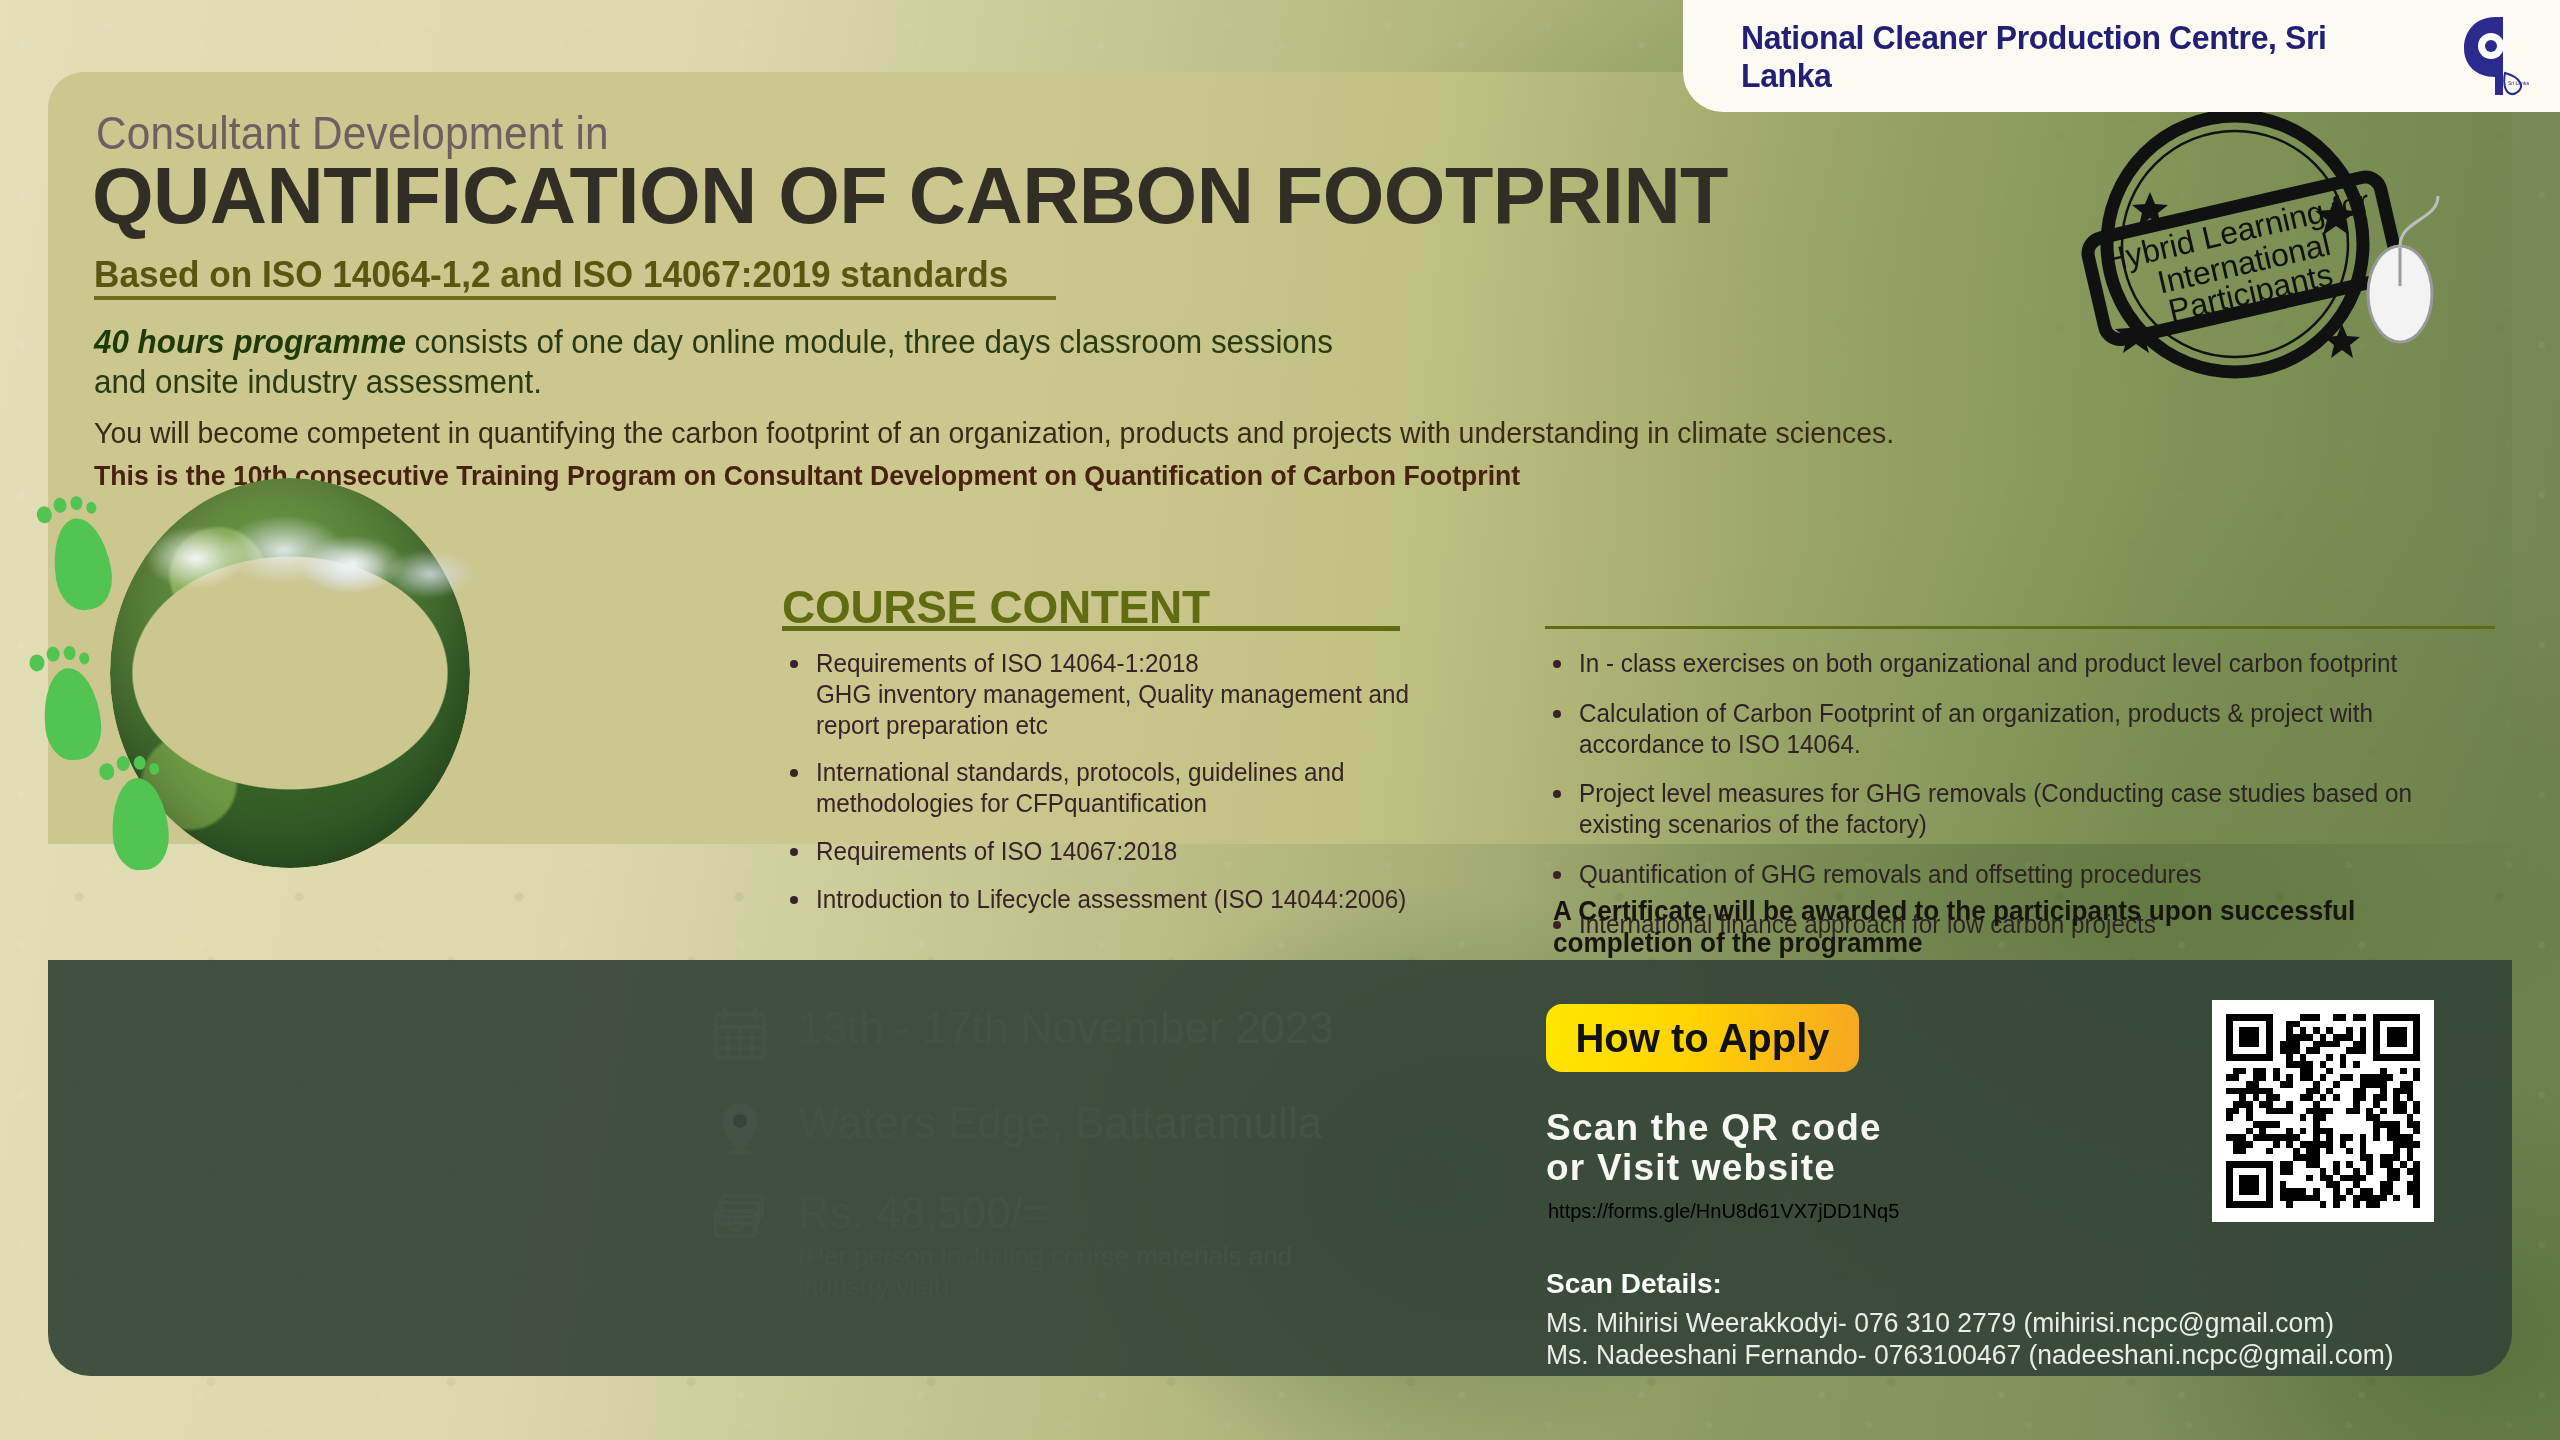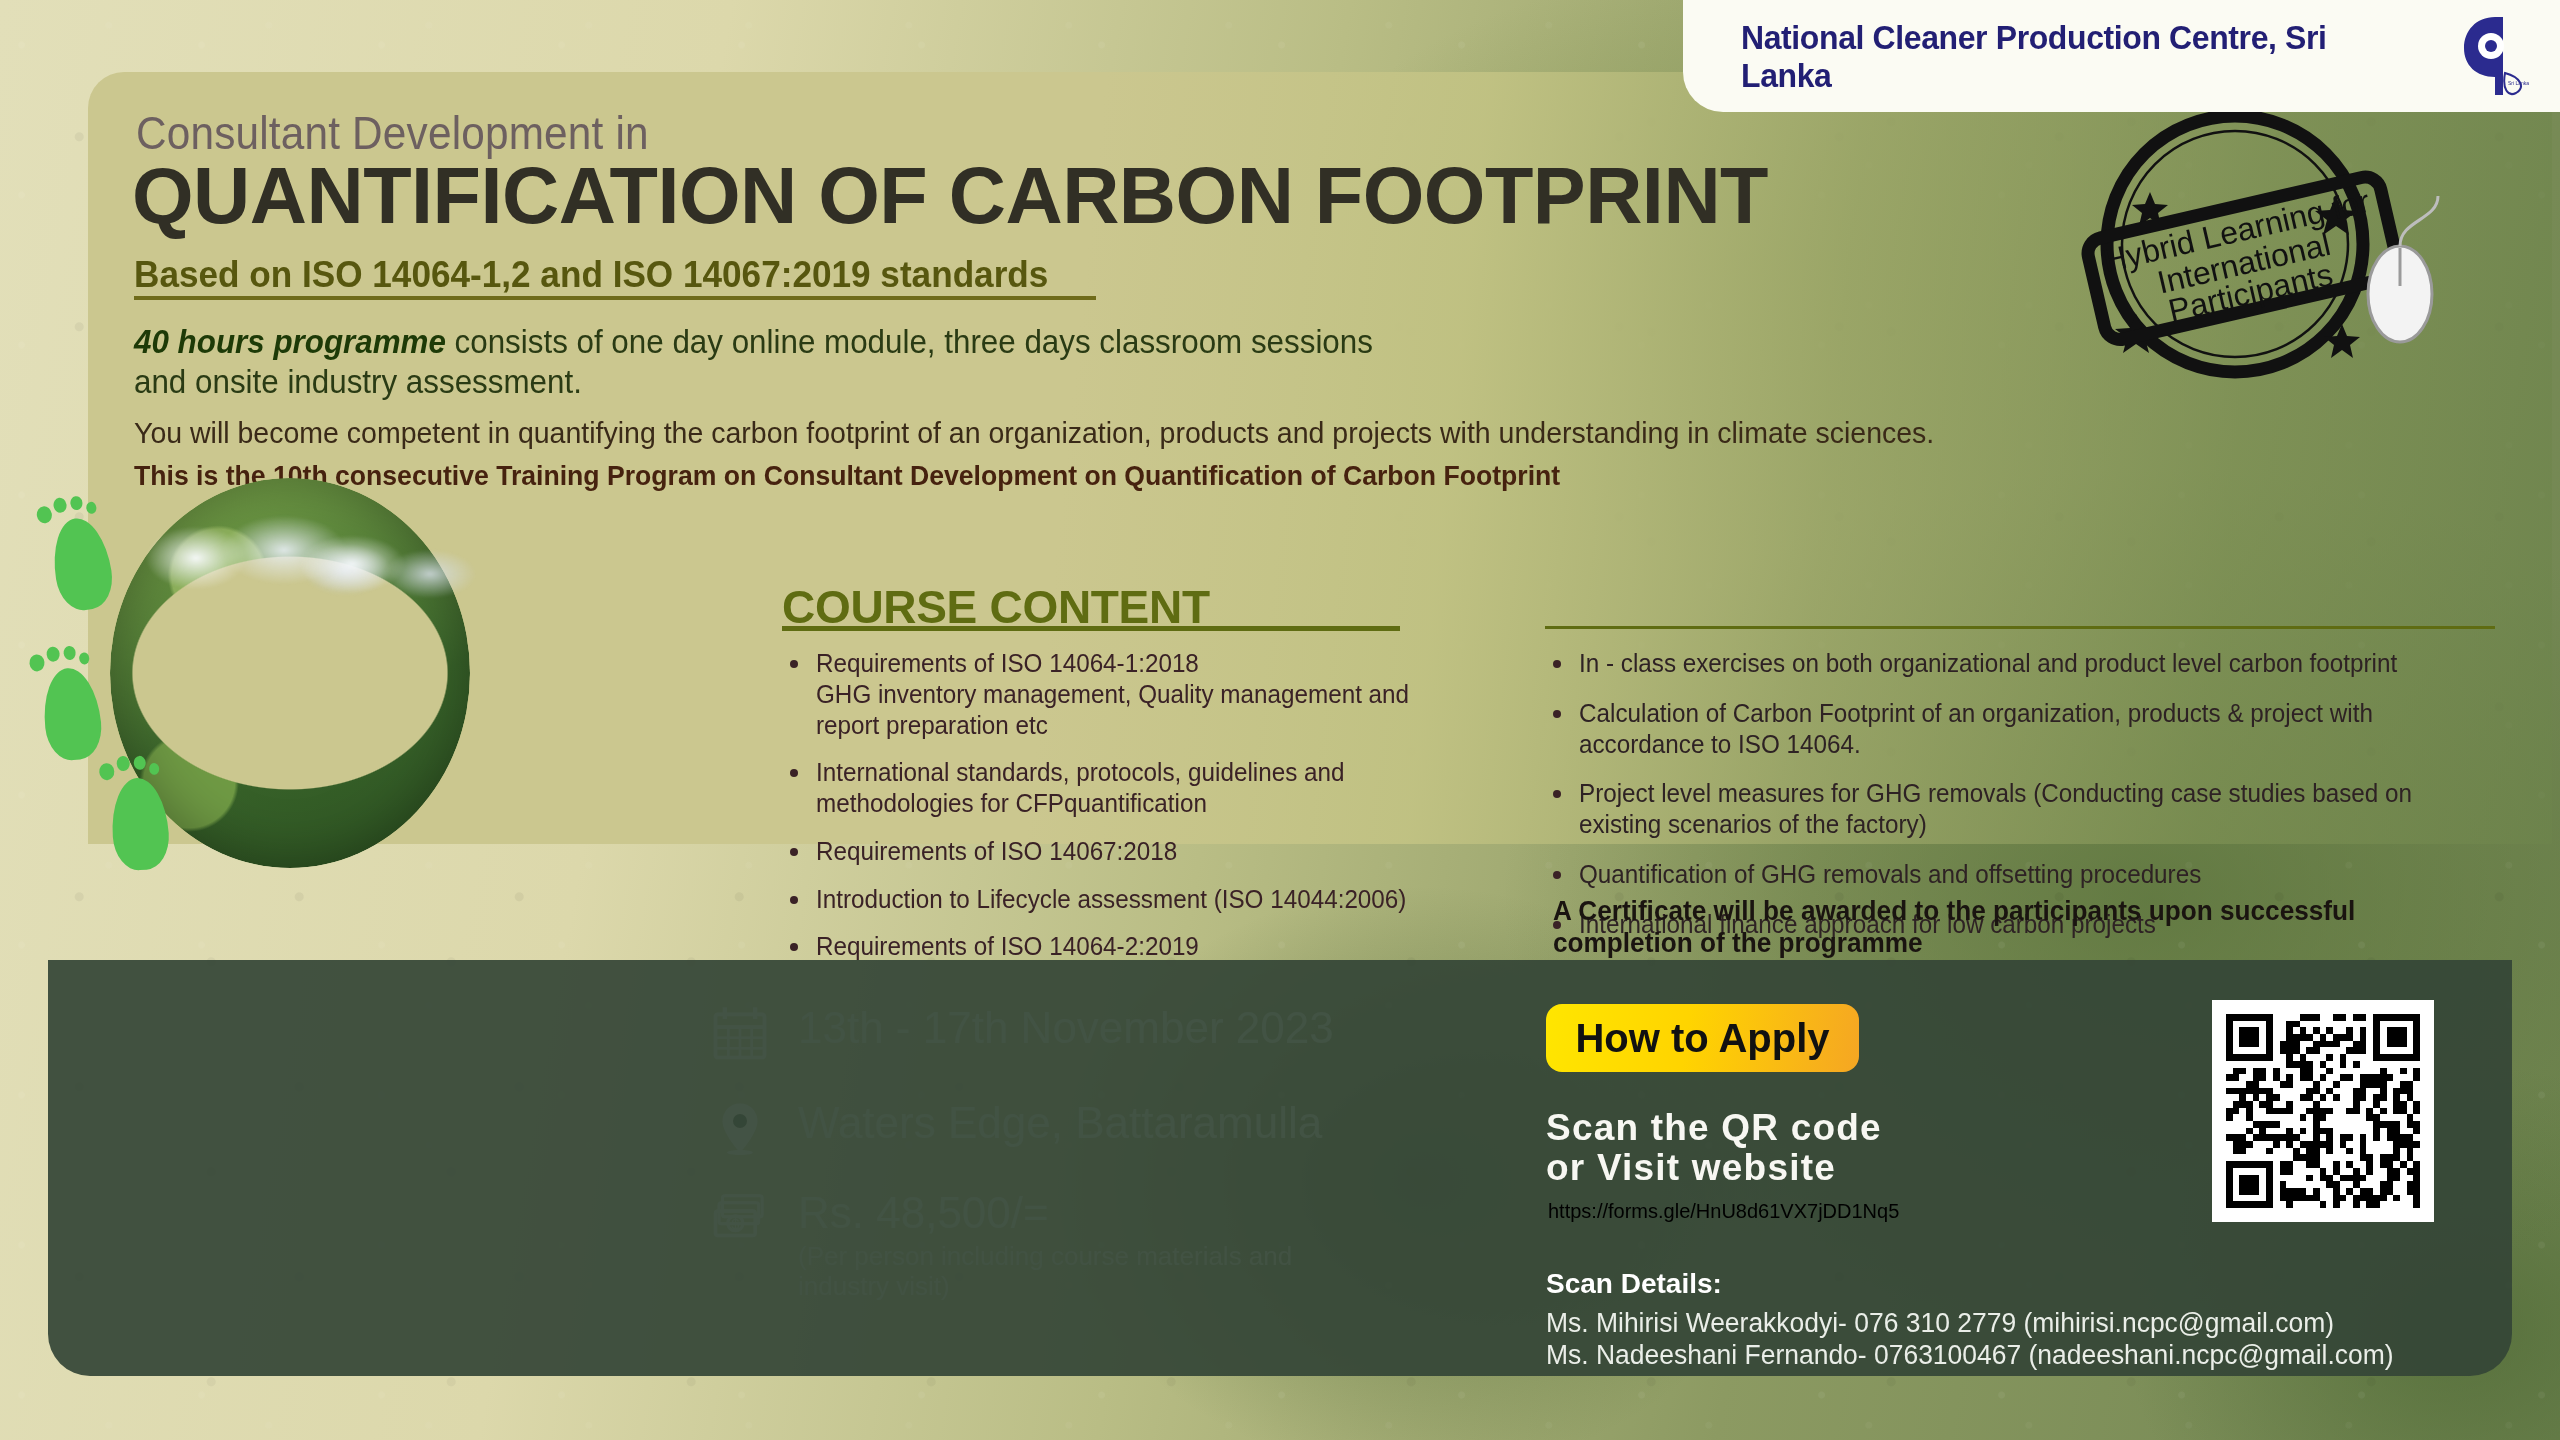--- a/index.html
+++ b/index.html
@@ -52,21 +52,20 @@
 
   
   #poster-card {
     position: absolute; left: 48px; top: 72px; width: 2464px; height: 772px;
     border-radius: 36px 36px 0 0;
     background: linear-gradient(96deg,
         #cbc78f 0%, #cbc78f 40%, rgba(193,194,131,.95) 55%,
         rgba(158,168,106,.82) 70%, rgba(126,145,84,.72) 86%, rgba(109,132,76,.68) 100%);
     overflow: visible;
     z-index: 10;
-    margin-left: 40px;
   }
 
   
   #kicker {
     position: absolute; left: 48px; top: 34px;
     font-size: 46px; color: #6d6060; letter-spacing: .2px;
     transform: scaleX(.92); transform-origin: left center;
   }
   #main-title {
     position: absolute; left: 44px; top: 78px;
@@ -295,24 +294,20 @@
       <span class="bullet-dot"></span>
       <span class="bullet-text">International standards, protocols, guidelines and methodologies for CFPquantification</span>
     </div>
     <div class="bullet-item">
       <span class="bullet-dot"></span>
       <span class="bullet-text">Requirements of ISO 14067:2018</span>
     </div>
     <div class="bullet-item">
       <span class="bullet-dot"></span>
       <span class="bullet-text">Introduction to Lifecycle assessment (ISO 14044:2006)</span>
-    </div>
-    <div class="bullet-item">
-      <span class="bullet-dot"></span>
-      <span class="bullet-text">Requirements of ISO 14064-2:2019</span>
     </div>
   </div>
 <div id="col-right" class="bullet-col">
     <div class="bullet-item">
       <span class="bullet-dot"></span>
       <span class="bullet-text">In - class exercises on both organizational and product level carbon footprint</span>
     </div>
     <div class="bullet-item">
       <span class="bullet-dot"></span>
       <span class="bullet-text">Calculation of Carbon Footprint of an organization, products &amp; project with accordance to ISO 14064.</span>

